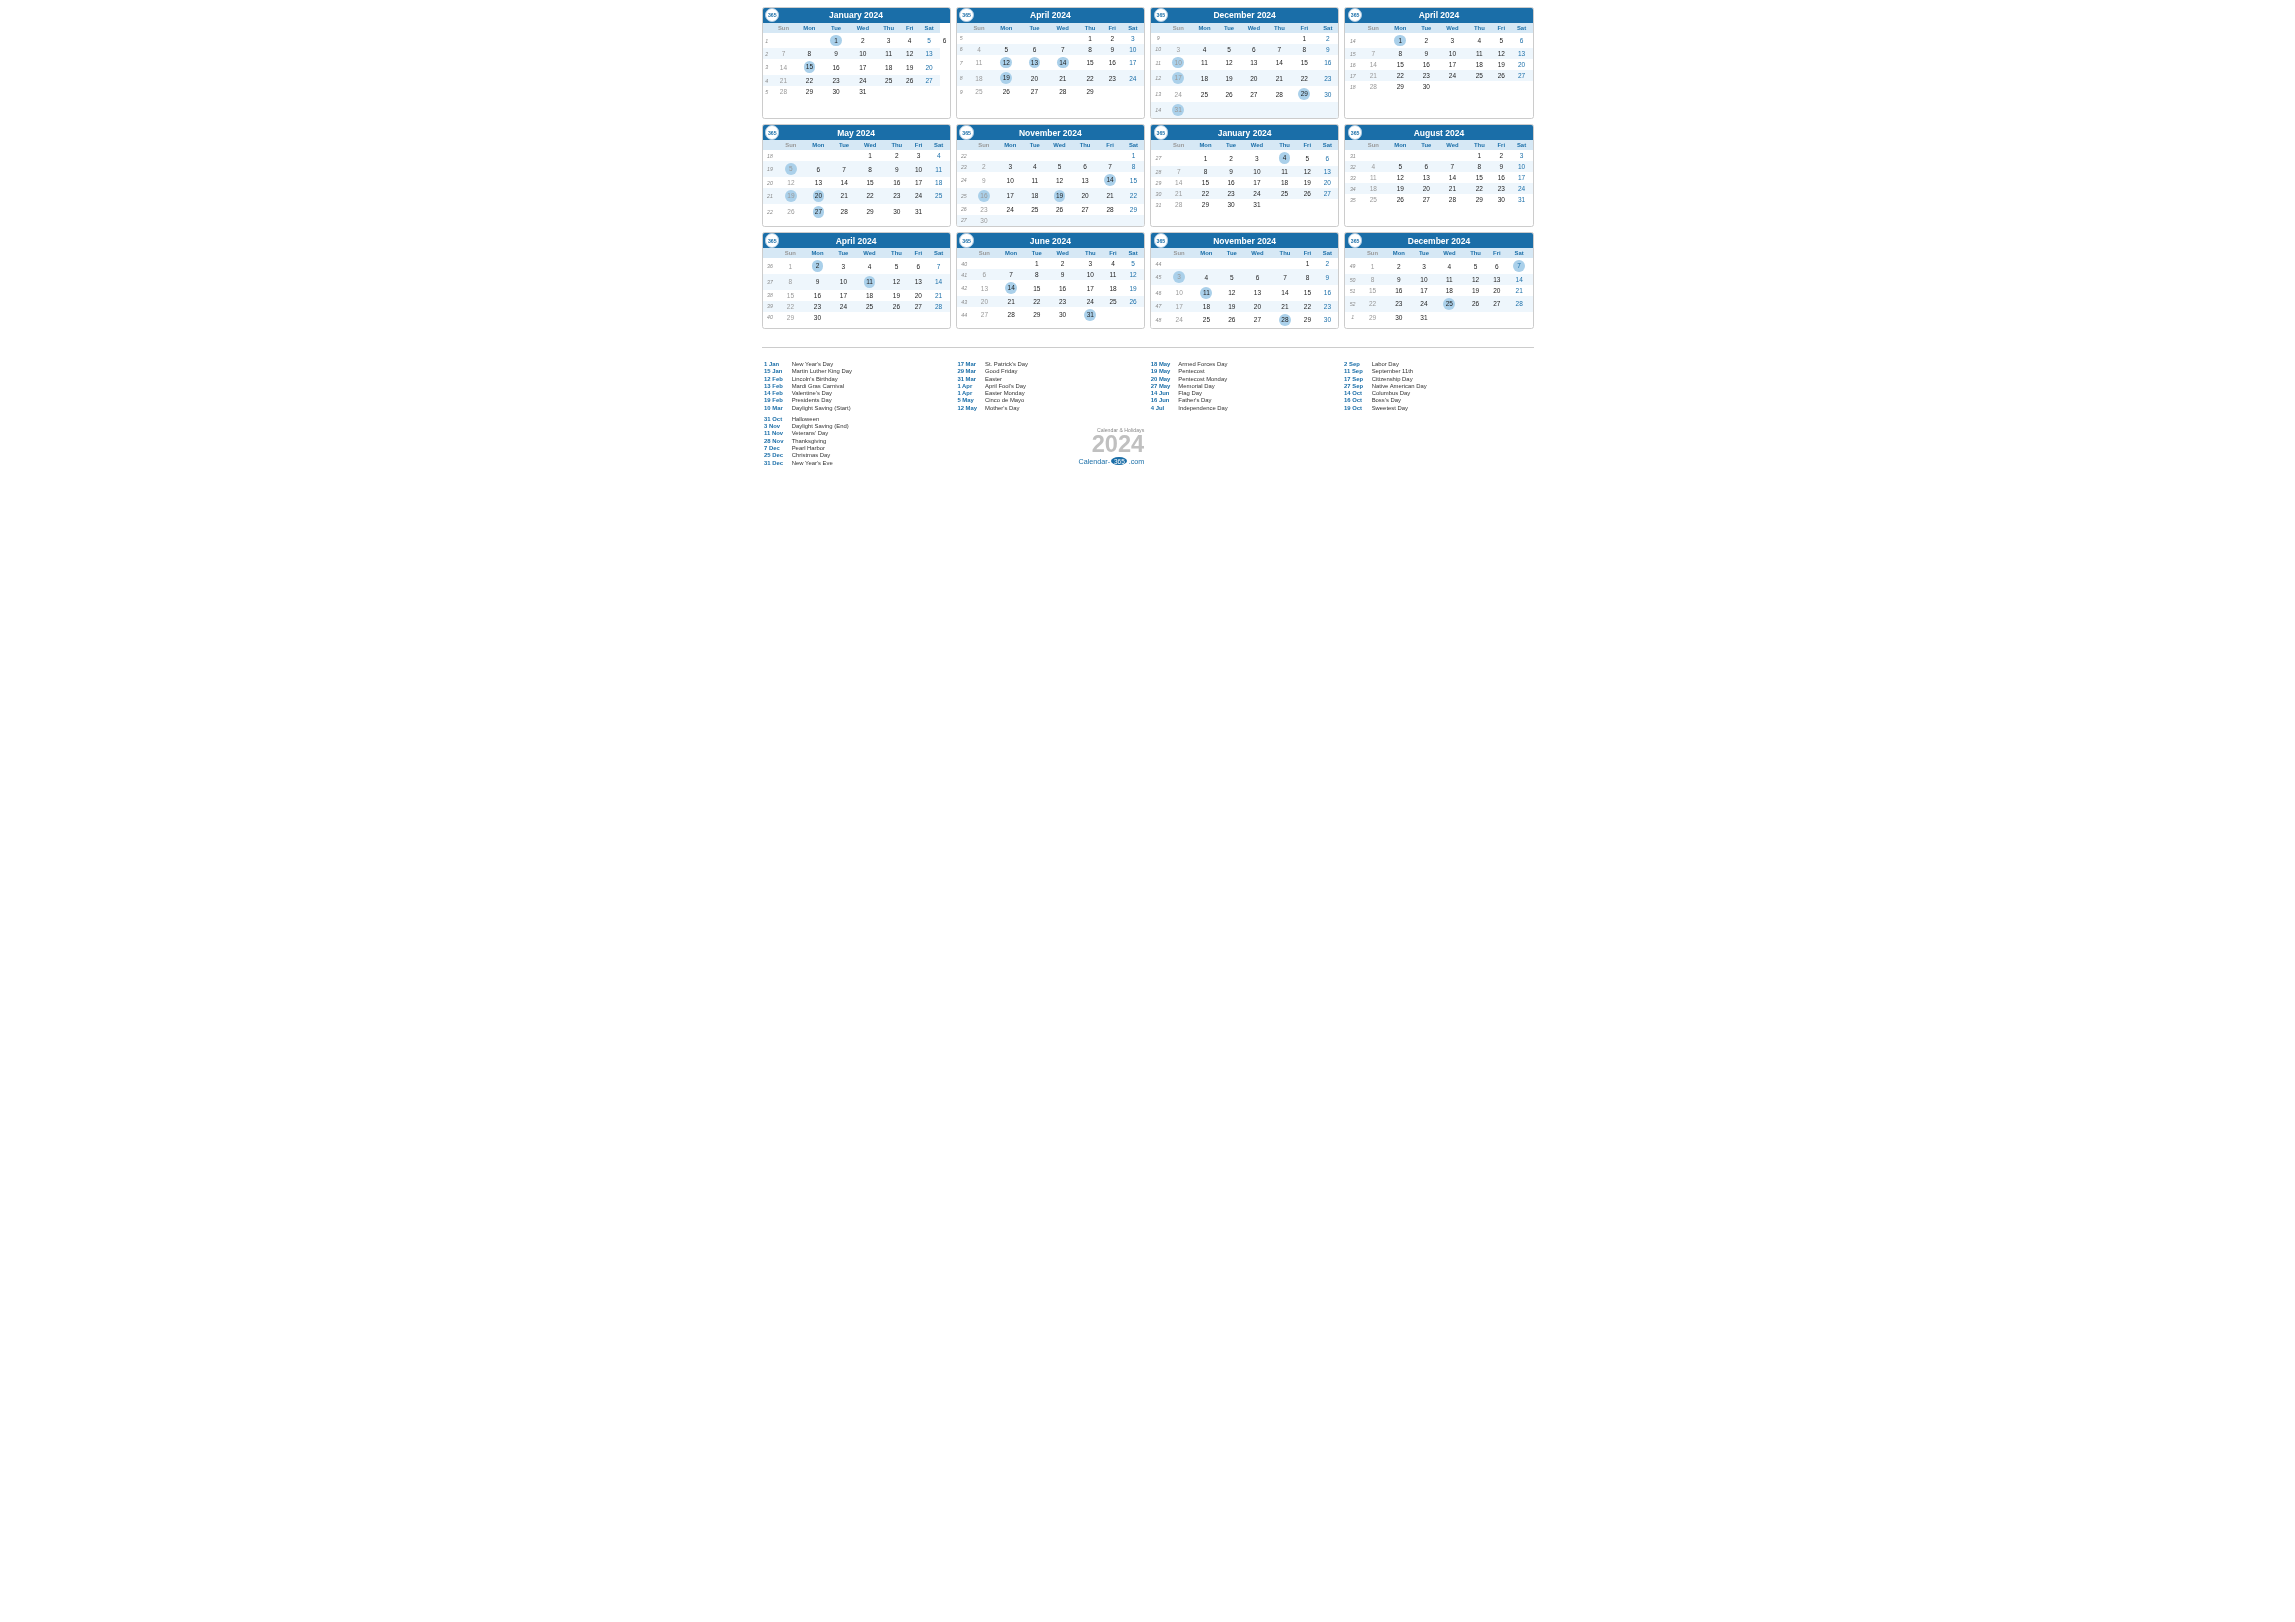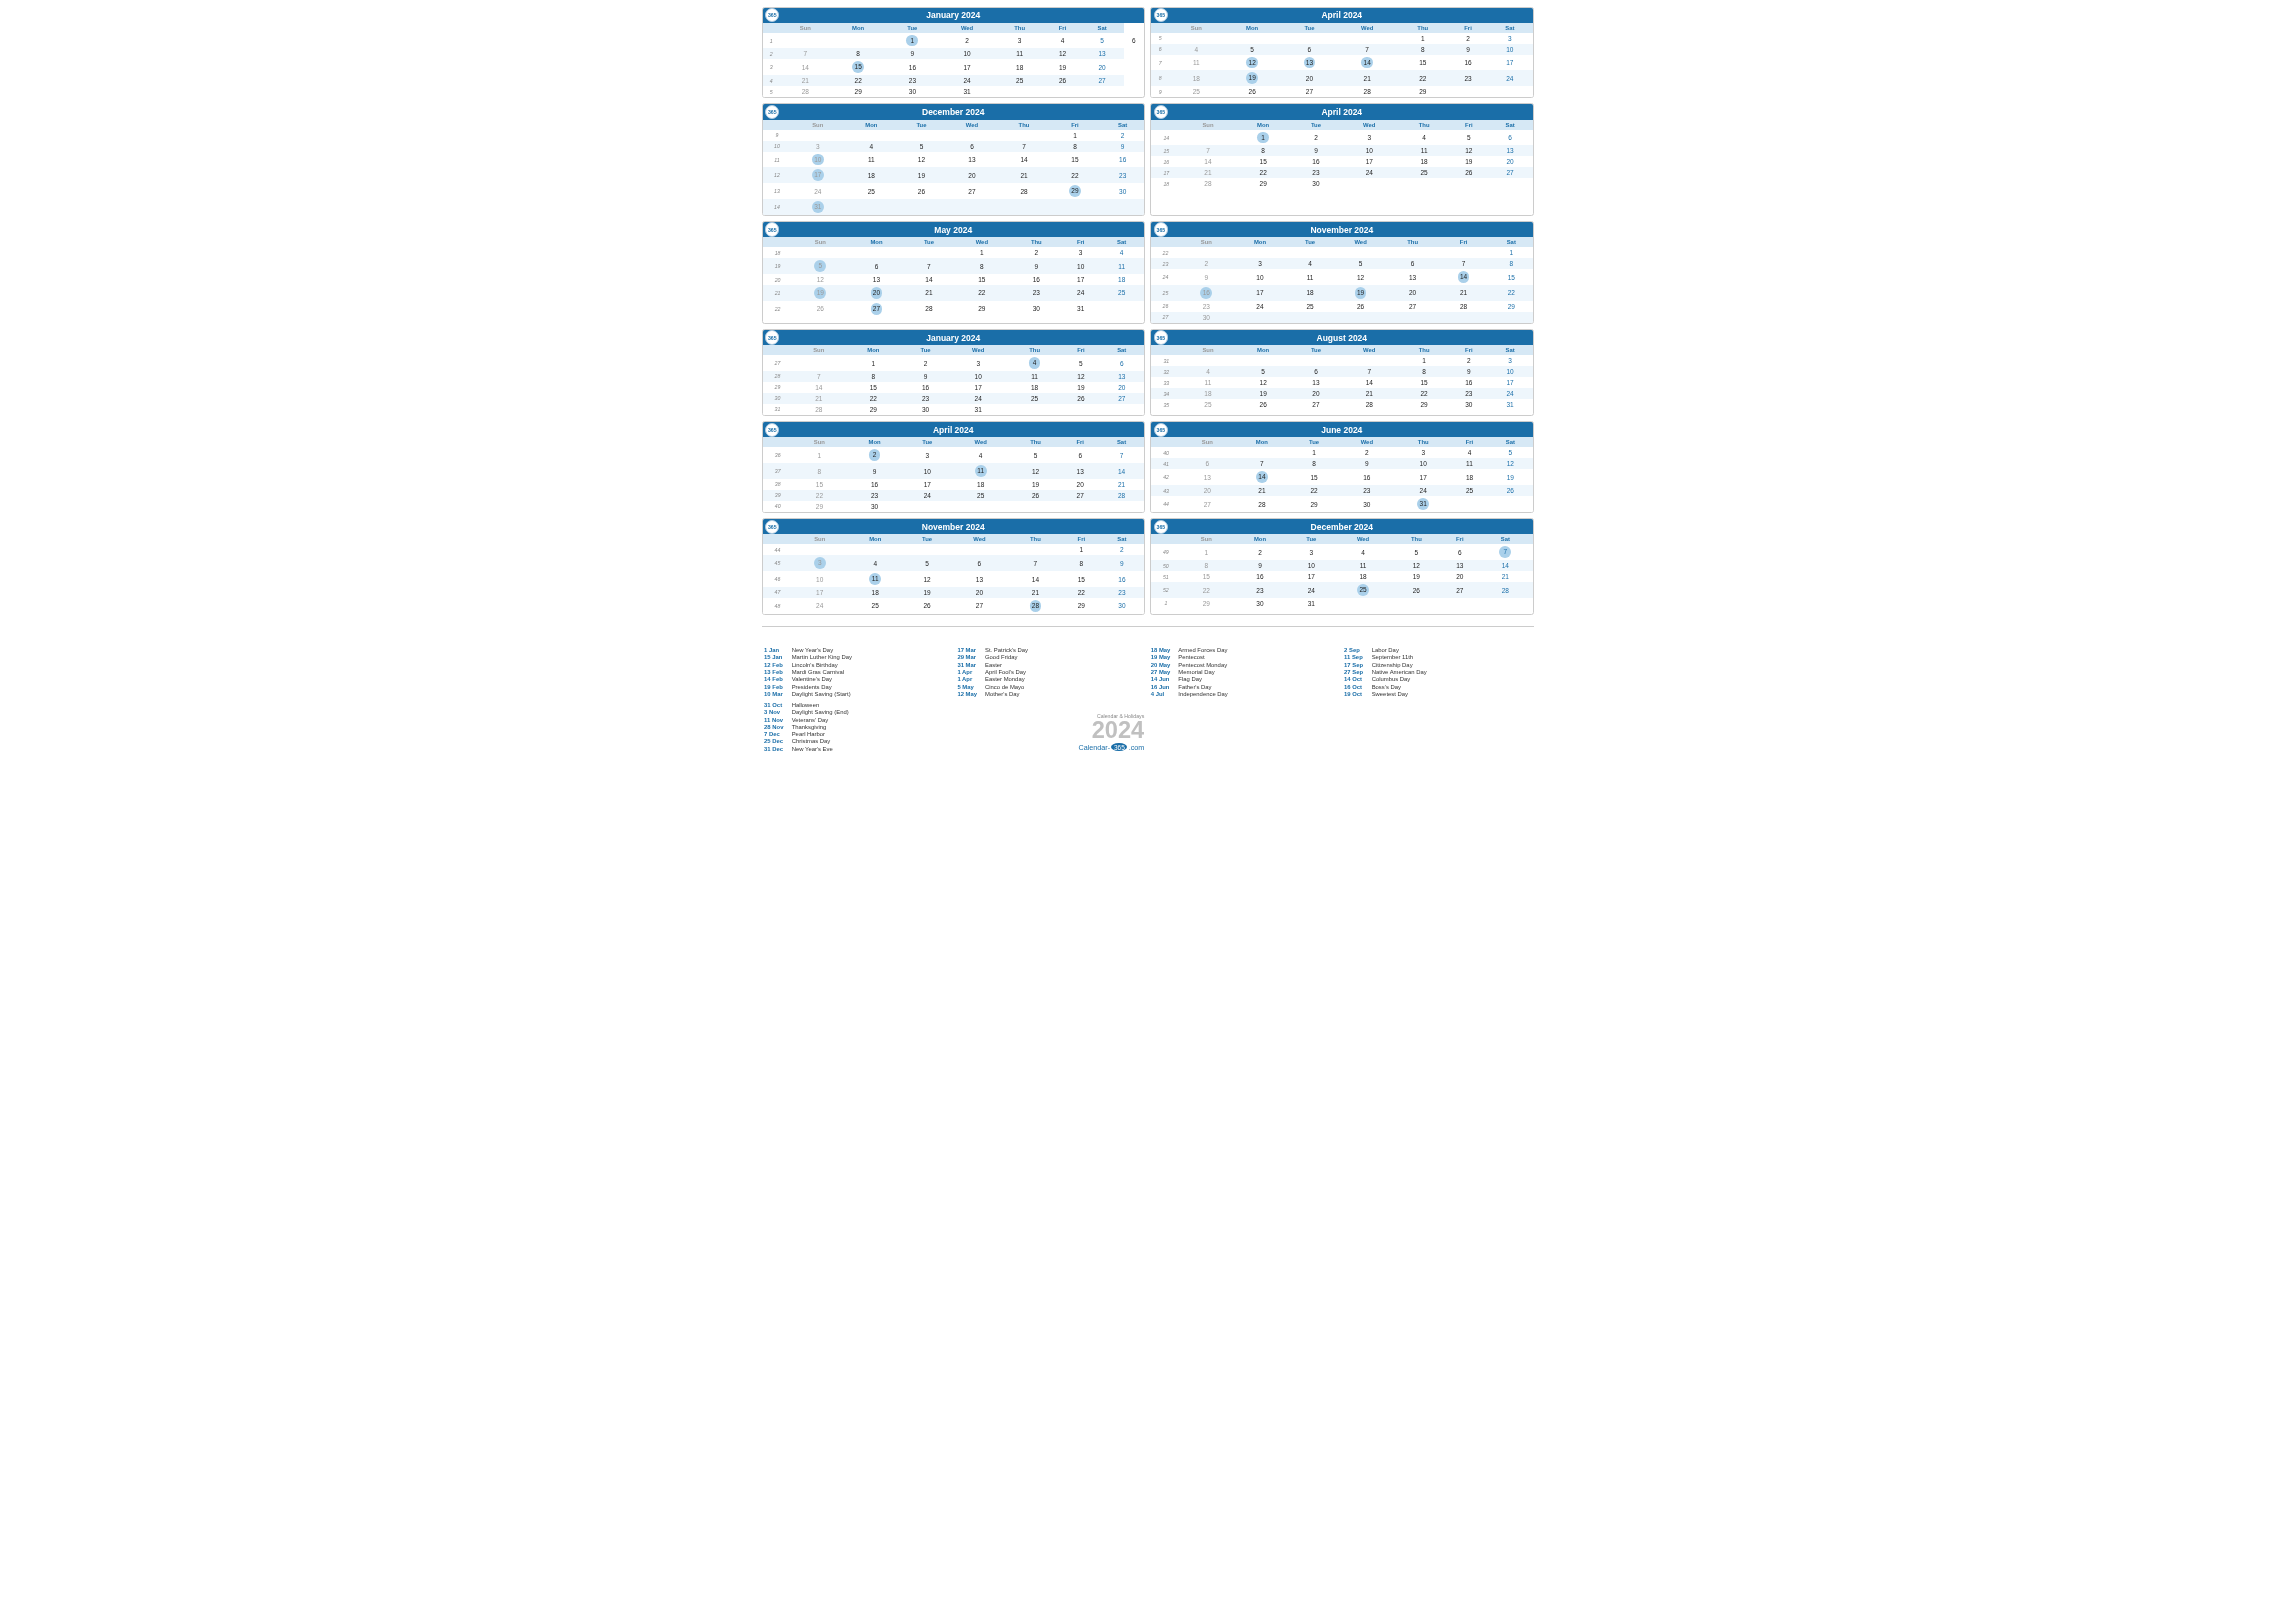--- a/index.html
+++ b/index.html
@@ -5,23 +5,23 @@
     * { box-sizing: border-box; margin: 0; padding: 0; }
     body {
       background: #fff;
       font-family: Arial, sans-serif;
       width: 785px;
       margin: 0 auto;
       padding: 6.5px;
     }
     .calendar-grid {
       display: grid;
-      grid-template-columns: repeat(2, 1fr);
+      grid-template-columns: repeat(4, 1fr);
       gap: 5.2px;
-      margin-bottom: 11px;
+      margin-bottom: 18px;
     }
     .month-box {
       border: 0.7px solid #ccc;
       border-radius: 2.6px;
       overflow: hidden;
     }
     .month-header {
       background: #1a6ea8;
       color: #fff;
       text-align: center;
@@ -99,21 +99,21 @@
       text-align: center;
     }
 
     
     .holidays-section {
       display: grid;
       grid-template-columns: repeat(4, 1fr);
       gap: 1.3px;
       font-size: 5.9px;
       border-top: 0.7px solid #ccc;
-      padding-top: 19px;
+      padding-top: 12px;
     }
     .holidays-col {
       padding: 1.3px 2.6px;
     }
     .holiday-row {
       display: flex;
       gap: 2.6px;
       margin-bottom: 1.3px;
     }
     .holiday-date {

